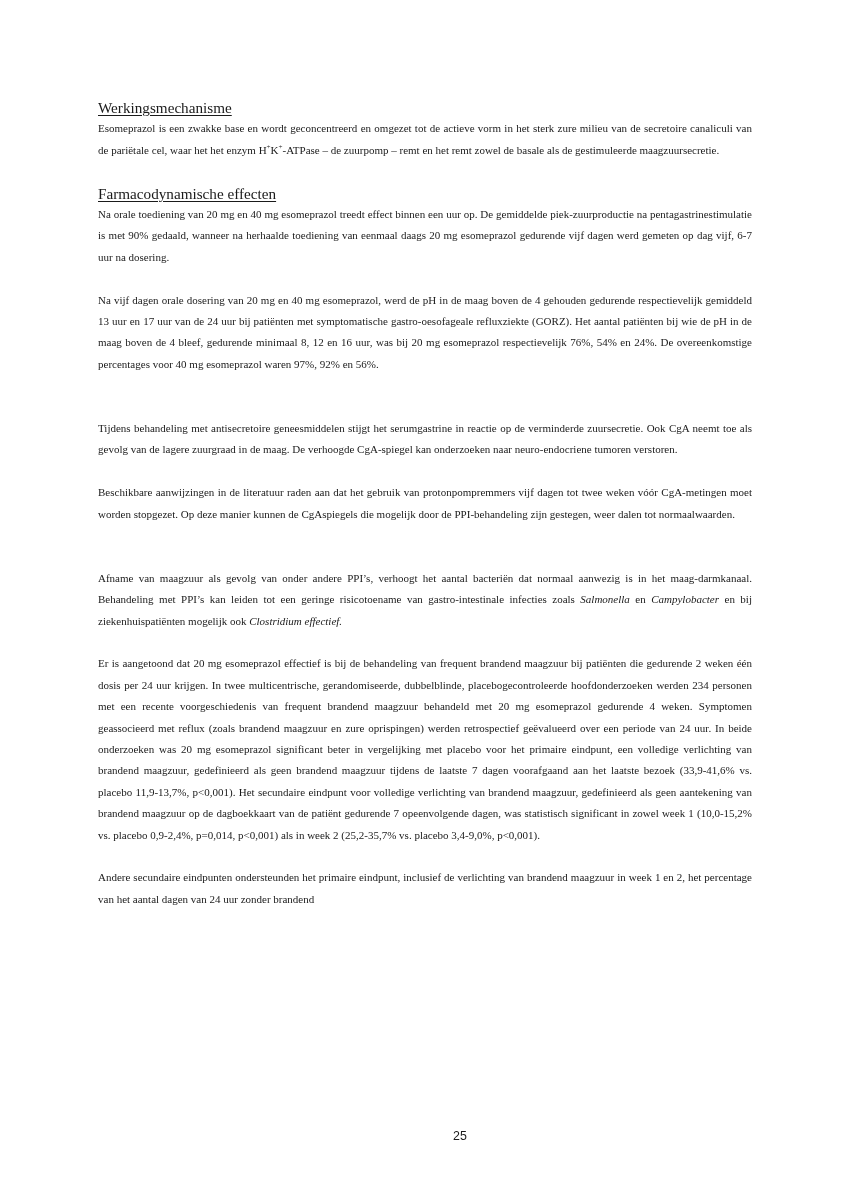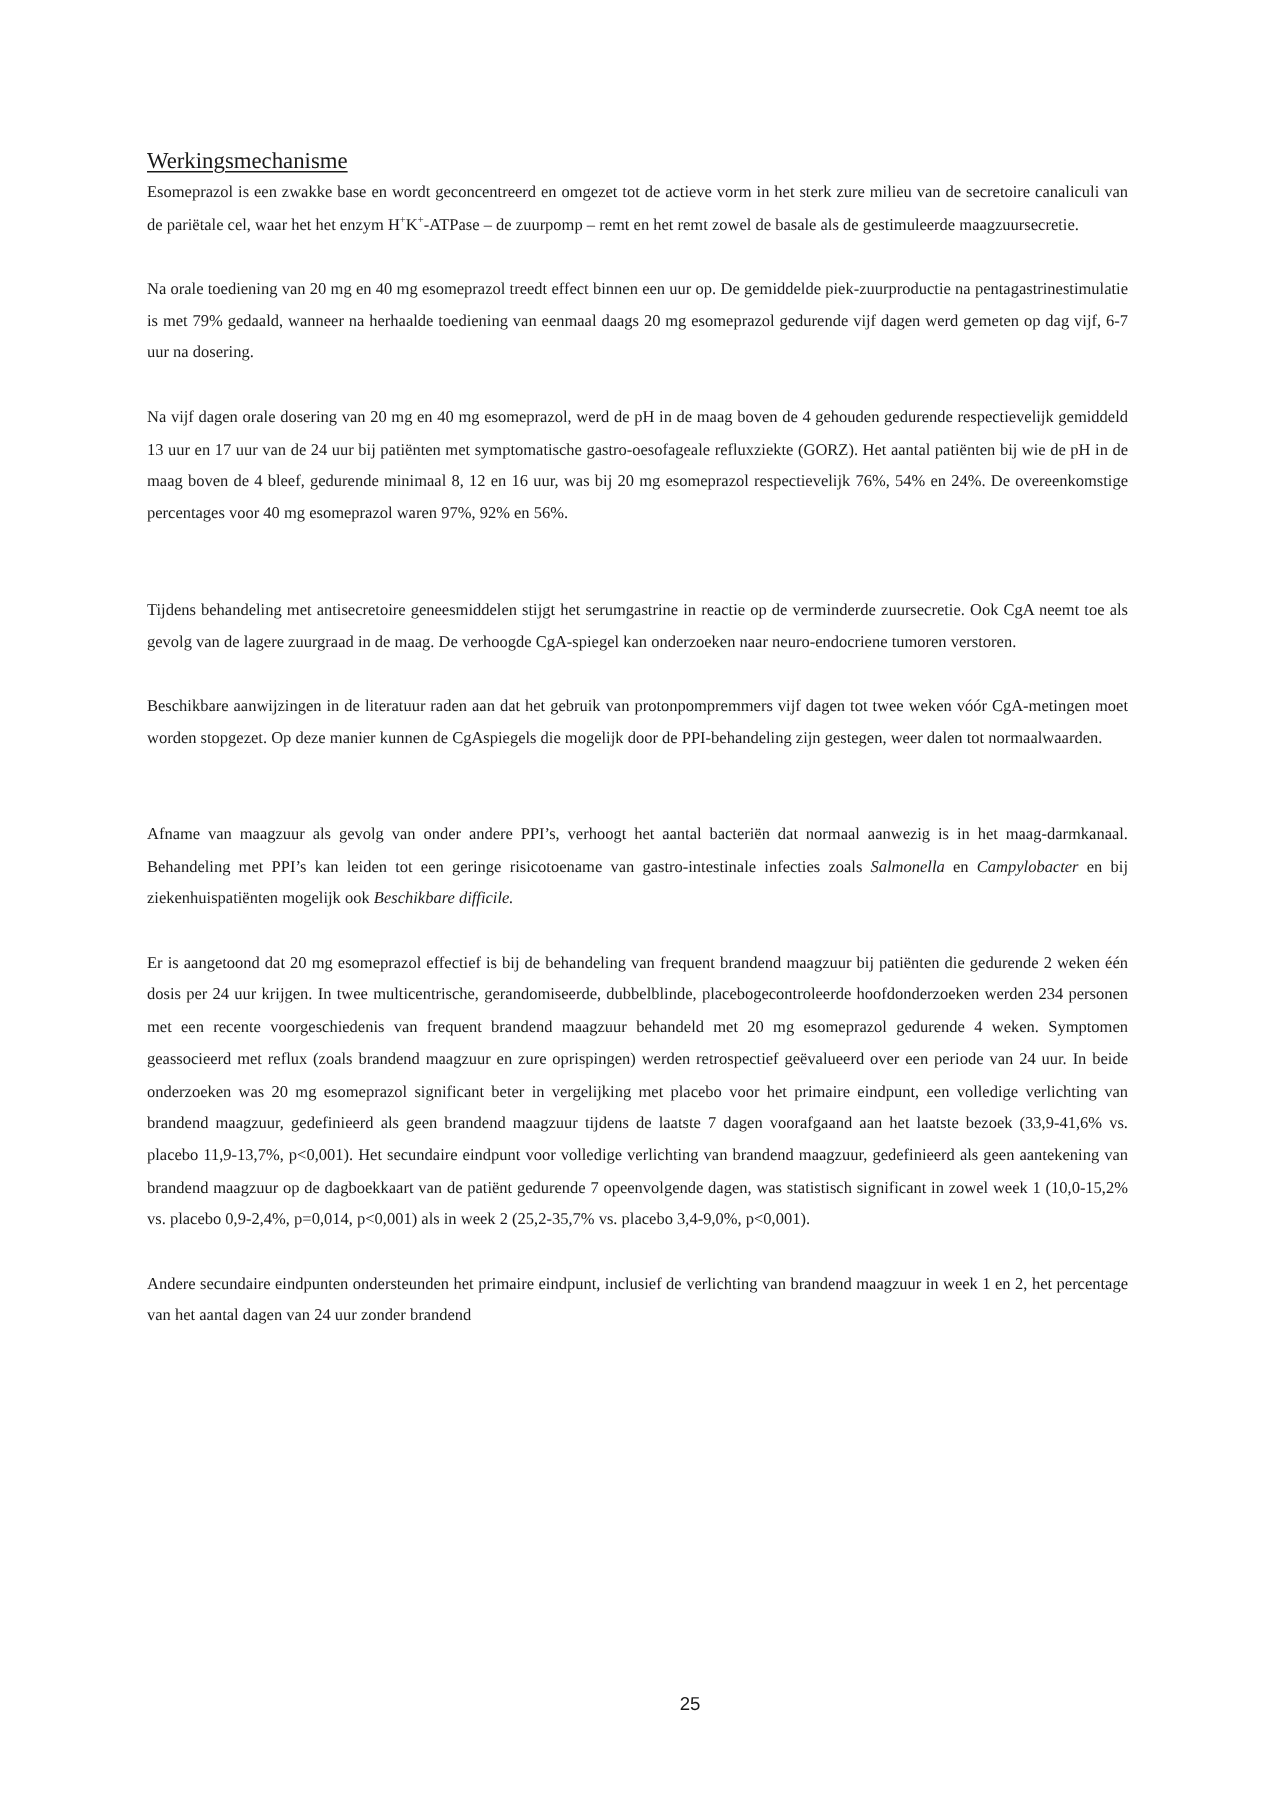--- a/index.html
+++ b/index.html
@@ -72,30 +72,31 @@
   }
 </style>
 </head>
 <body>
 
 <div class="page">
   <div class="content" id="body-root">
       <div class="heading">Werkingsmechanisme</div>
       <p class="para">Esomeprazol is een zwakke base en wordt geconcentreerd en omgezet tot de actieve vorm in het sterk zure milieu van de secretoire canaliculi van de pariëtale cel, waar het het enzym H<sup>+</sup>K<sup>+</sup>-ATPase – de zuurpomp – remt en het remt zowel de basale als de gestimuleerde maagzuursecretie.</p>
       <div class="gap"></div>
-      <p class="para">Na orale toediening van 20 mg en 40 mg esomeprazol treedt effect binnen een uur op. De gemiddelde piek-zuurproductie na pentagastrinestimulatie is met 79% gedaald, wanneer na herhaalde toediening van eenmaal daags 20 mg esomeprazol gedurende vijf dagen werd gemeten op dag vijf, 6-7 uur na dosering.</p>
+      <div class="heading">Farmacodynamische effecten</div>
+      <p class="para">Na orale toediening van 20 mg en 40 mg esomeprazol treedt effect binnen een uur op. De gemiddelde piek-zuurproductie na pentagastrinestimulatie is met 90% gedaald, wanneer na herhaalde toediening van eenmaal daags 20 mg esomeprazol gedurende vijf dagen werd gemeten op dag vijf, 6-7 uur na dosering.</p>
       <div class="gap"></div>
       <p class="para">Na vijf dagen orale dosering van 20 mg en 40 mg esomeprazol, werd de pH in de maag boven de 4 gehouden gedurende respectievelijk gemiddeld 13 uur en 17 uur van de 24 uur bij patiënten met symptomatische gastro-oesofageale refluxziekte (GORZ). Het aantal patiënten bij wie de pH in de maag boven de 4 bleef, gedurende minimaal 8, 12 en 16 uur, was bij 20 mg esomeprazol respectievelijk 76%, 54% en 24%. De overeenkomstige percentages voor 40 mg esomeprazol waren 97%, 92% en 56%.</p>
       <div class="gap"></div>
       <div class="gap"></div>
       <p class="para">Tijdens behandeling met antisecretoire geneesmiddelen stijgt het serumgastrine in reactie op de verminderde zuursecretie. Ook CgA neemt toe als gevolg van de lagere zuurgraad in de maag. De verhoogde CgA-spiegel kan onderzoeken naar neuro-endocriene tumoren verstoren.</p>
       <div class="gap"></div>
       <p class="para">Beschikbare aanwijzingen in de literatuur raden aan dat het gebruik van protonpompremmers vijf dagen tot twee weken vóór CgA-metingen moet worden stopgezet. Op deze manier kunnen de CgAspiegels die mogelijk door de PPI-behandeling zijn gestegen, weer dalen tot normaalwaarden.</p>
       <div class="gap"></div>
       <div class="gap"></div>
-      <p class="para">Afname van maagzuur als gevolg van onder andere PPI’s, verhoogt het aantal bacteriën dat normaal aanwezig is in het maag-darmkanaal. Behandeling met PPI’s kan leiden tot een geringe risicotoename van gastro-intestinale infecties zoals <i>Salmonella</i> en <i>Campylobacter</i> en bij ziekenhuispatiënten mogelijk ook <i>Beschikbare difficile.</i></p>
+      <p class="para">Afname van maagzuur als gevolg van onder andere PPI’s, verhoogt het aantal bacteriën dat normaal aanwezig is in het maag-darmkanaal. Behandeling met PPI’s kan leiden tot een geringe risicotoename van gastro-intestinale infecties zoals <i>Salmonella</i> en <i>Campylobacter</i> en bij ziekenhuispatiënten mogelijk ook <i>Clostridium effectief.</i></p>
       <div class="gap"></div>
       <p class="para">Er is aangetoond dat 20 mg esomeprazol effectief is bij de behandeling van frequent brandend maagzuur bij patiënten die gedurende 2 weken één dosis per 24 uur krijgen. In twee multicentrische, gerandomiseerde, dubbelblinde, placebogecontroleerde hoofdonderzoeken werden 234 personen met een recente voorgeschiedenis van frequent brandend maagzuur behandeld met 20 mg esomeprazol gedurende 4 weken. Symptomen geassocieerd met reflux (zoals brandend maagzuur en zure oprispingen) werden retrospectief geëvalueerd over een periode van 24 uur. In beide onderzoeken was 20 mg esomeprazol significant beter in vergelijking met placebo voor het primaire eindpunt, een volledige verlichting van brandend maagzuur, gedefinieerd als geen brandend maagzuur tijdens de laatste 7 dagen voorafgaand aan het laatste bezoek (33,9-41,6% vs. placebo 11,9-13,7%, p&lt;0,001). Het secundaire eindpunt voor volledige verlichting van brandend maagzuur, gedefinieerd als geen aantekening van brandend maagzuur op de dagboekkaart van de patiënt gedurende 7 opeenvolgende dagen, was statistisch significant in zowel week 1 (10,0-15,2% vs. placebo 0,9-2,4%, p=0,014, p&lt;0,001) als in week 2 (25,2-35,7% vs. placebo 3,4-9,0%, p&lt;0,001).</p>
       <div class="gap"></div>
       <p class="para">Andere secundaire eindpunten ondersteunden het primaire eindpunt, inclusief de verlichting van brandend maagzuur in week 1 en 2, het percentage van het aantal dagen van 24 uur zonder brandend</p>
     </div>
   <div class="pagenum">25</div>
 </div>
 
 </body></html>

